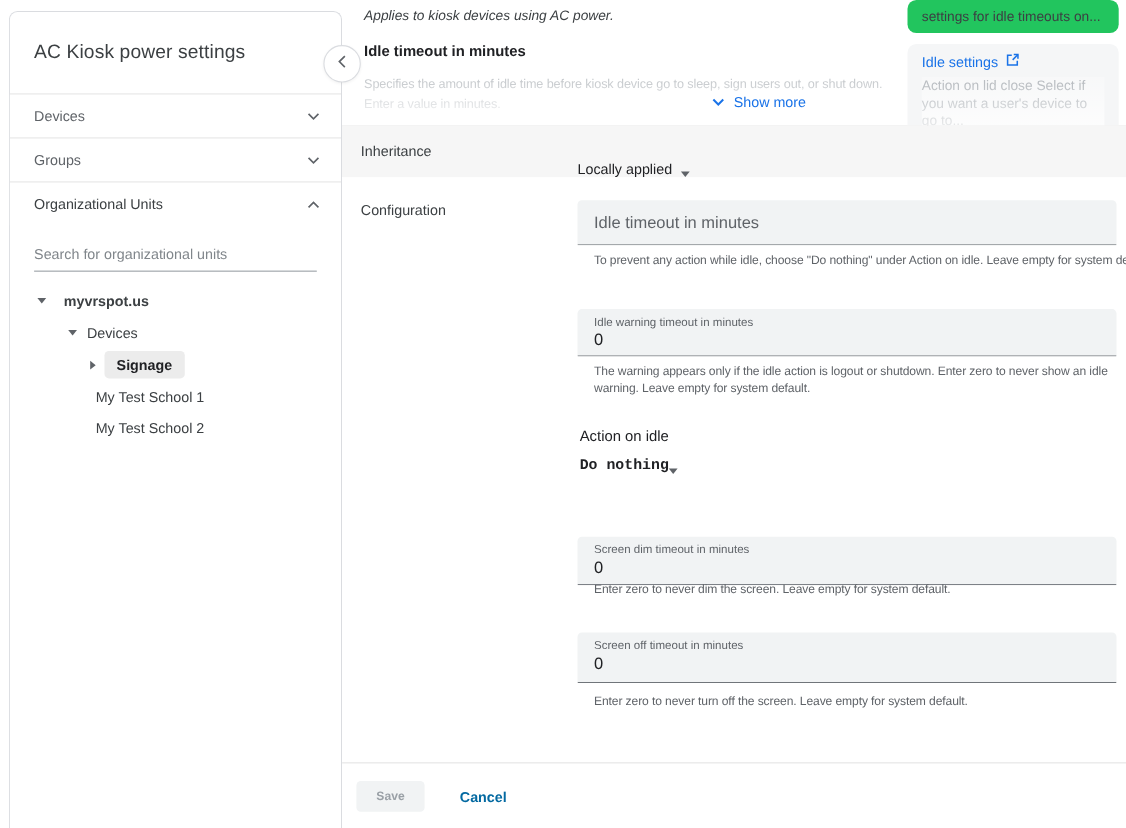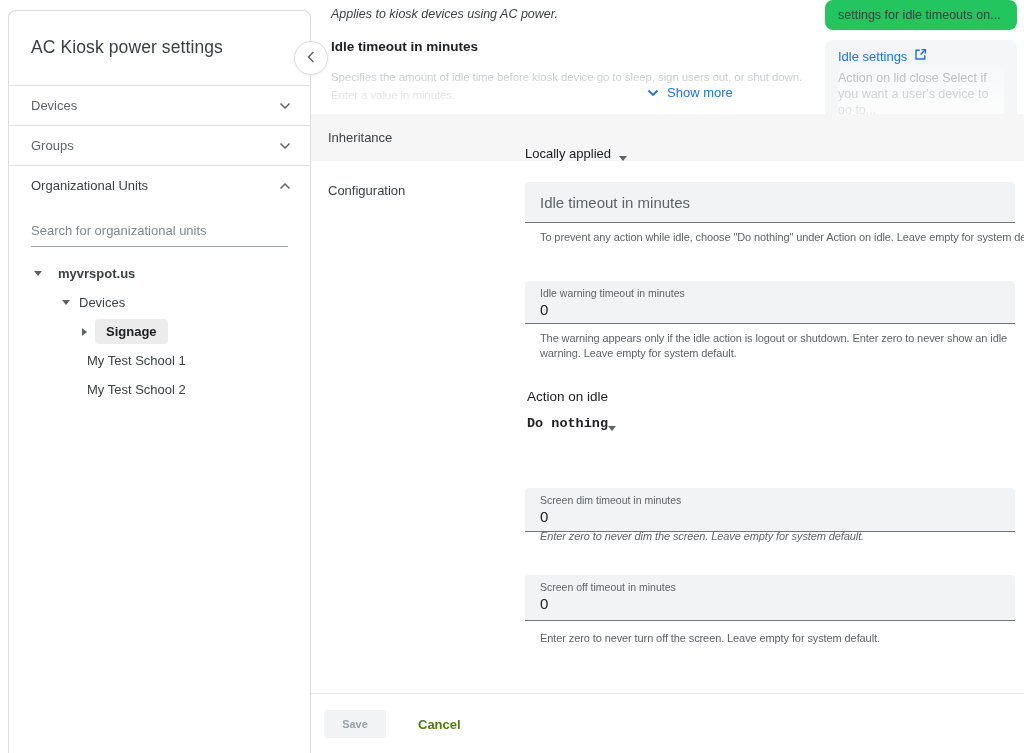--- a/index.html
+++ b/index.html
@@ -88,30 +88,30 @@
             letter-spacing:-.1px; }
   .nowrap { white-space:nowrap; }
   .f1 { top:182px; height:41px; }
   .h1 { top:230px; }
   .f2 { top:281px; height:43px; }
   .h2 { top:331px; width:476px; }
   .action-label { position:absolute; left:2px; top:389px; font-size:13.5px; font-weight:normal; color:#202124; }
   .action-value { position:absolute; left:2px; top:416px; display:flex; align-items:flex-end; gap:0;
                   font-size:13.5px; font-weight:600; color:#202124; cursor:pointer;font-family:Liberation Mono, monospace; }
   .f3 { top:476px; height:44px;margin-top:12px; }
-  .h3 { top:529px;font-style:italic; }
+  .h3 { top:529px; }
   .f4 { top:575px; height:46px; }
   .h4 { top:631px; }
 
   .footer-divider { position:absolute; left:0; right:0; top:693px; border-top:1px solid #e4e4e4; }
   .save-btn { position:absolute; left:13px; top:710px; width:62px; height:28px; background:#f1f3f4;
               border-radius:4px; color:#9aa0a6; font-size:11px; font-weight:600; display:flex;
               align-items:center; justify-content:center; cursor:default; }
   .cancel-btn { position:absolute; left:99px; top:710px; height:28px; display:flex; align-items:center;
-                font-size:13px; font-weight:600; color:#4d7c0f; cursor:pointer; padding:0 8px; }
+                font-size:13px; font-weight:600; color:#0369a1; cursor:pointer; padding:0 8px; }
 </style>
 </head>
 <body>
 
 <div class="stage">
 
   <div class="sidebar">
     <div class="sidebar-title">AC Kiosk power settings</div>
 
     <div class="side-row">

